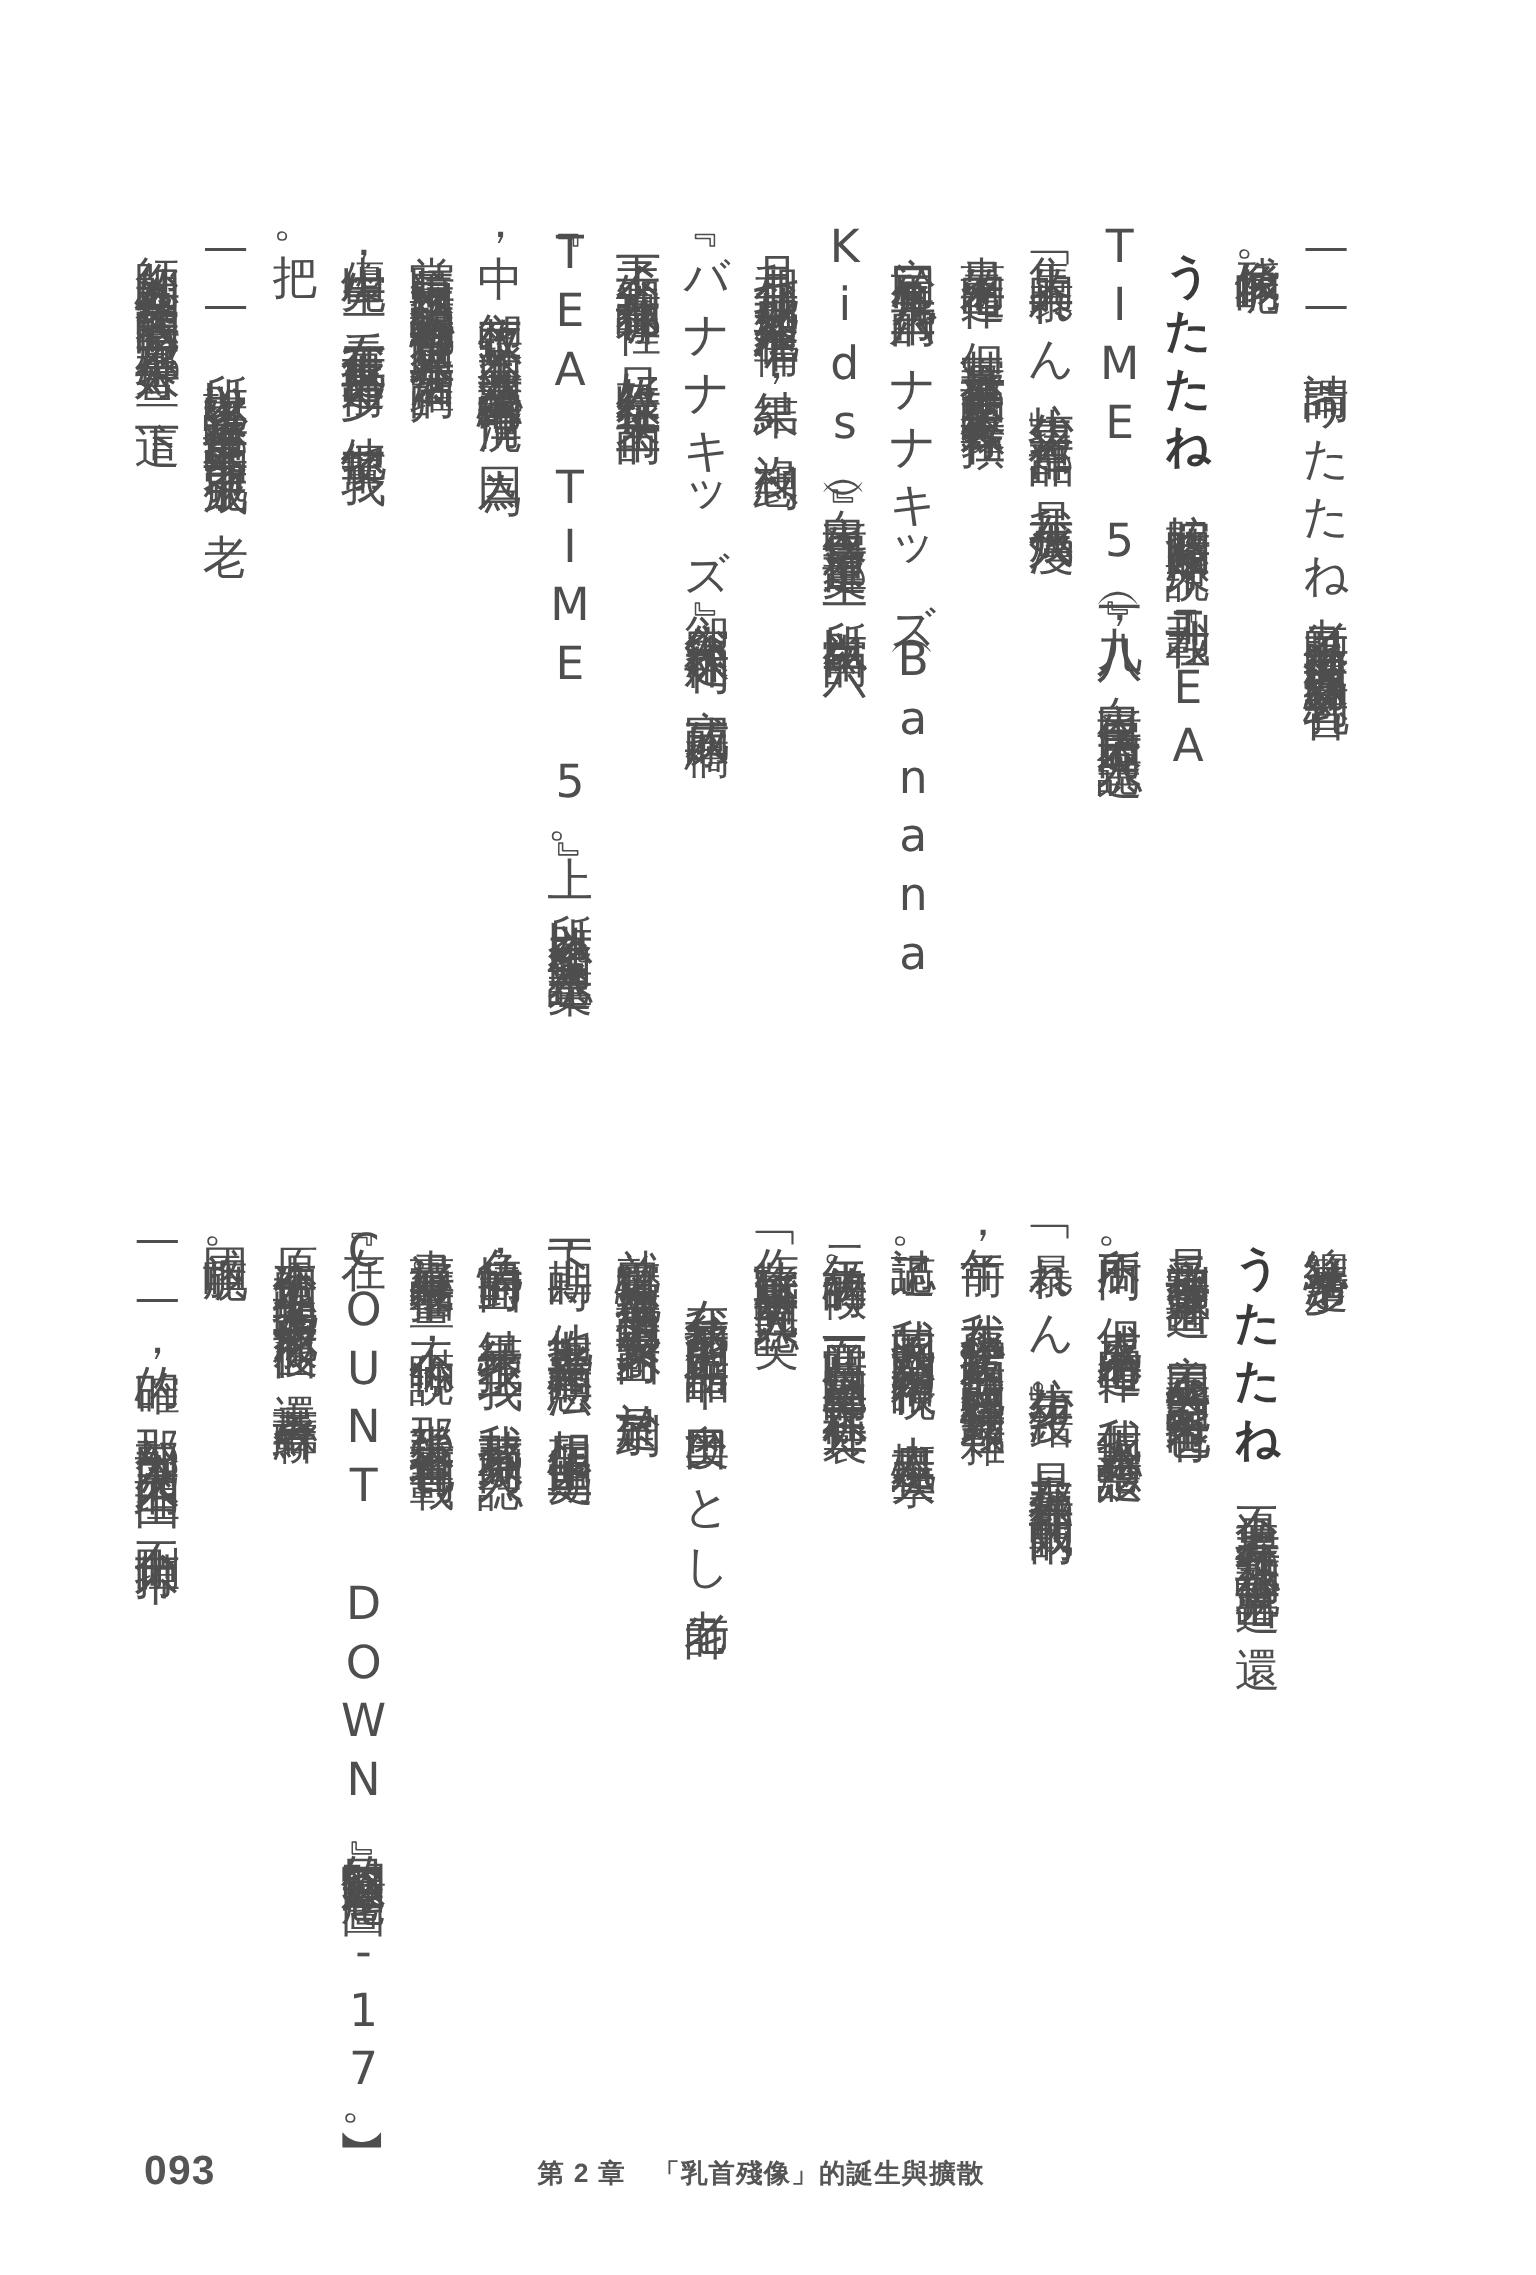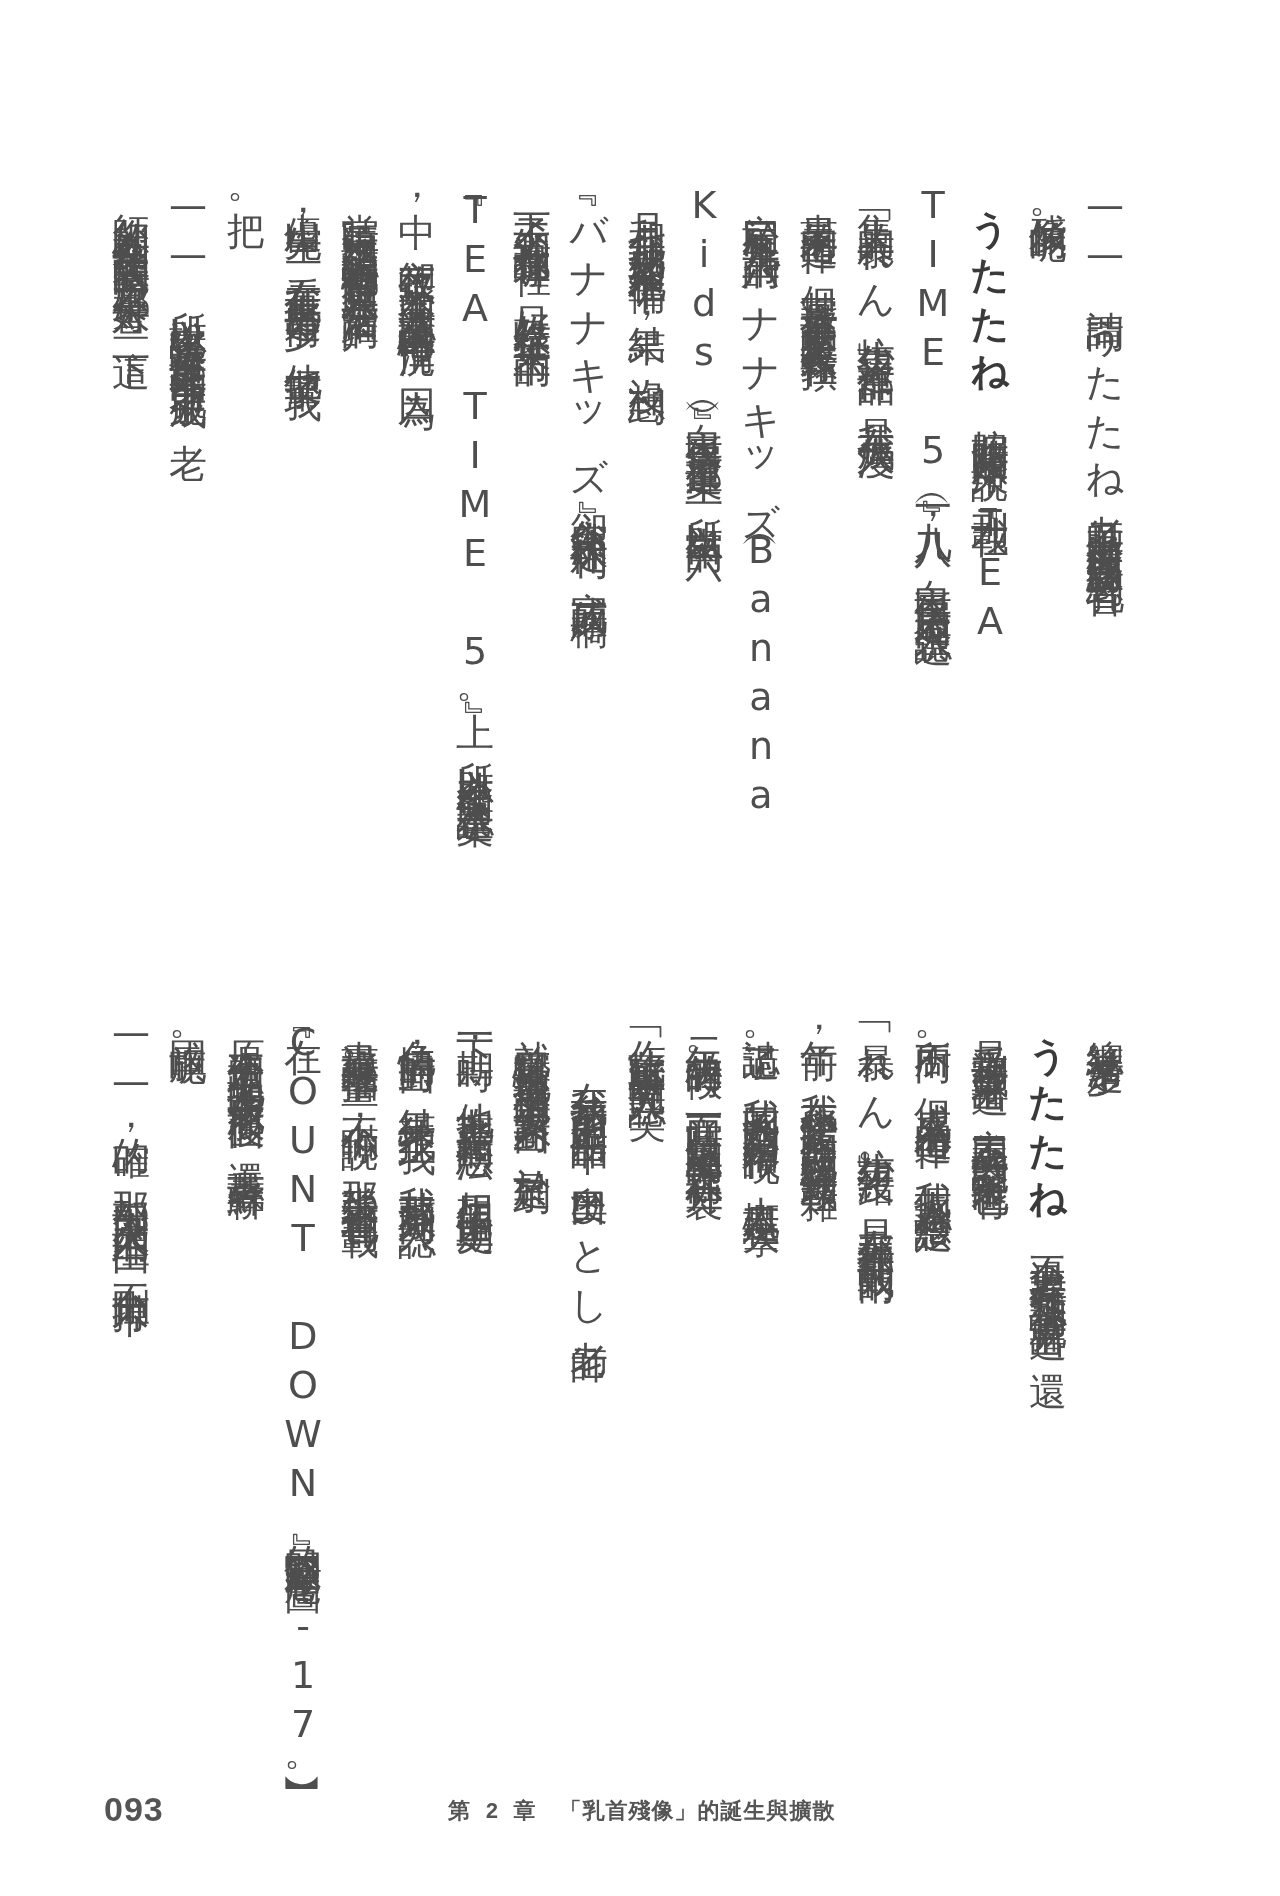--- a/index.html
+++ b/index.html
@@ -8,26 +8,26 @@
       font-family: "DejaVu Sans", "Liberation Sans", sans-serif; color: #4a4a4a;
     }
     .page { position: absolute; left: 0; top: 0; width: 1280px; height: 1896px; }
     .col {
       position: absolute; writing-mode: vertical-rl; text-orientation: upright;
       font-size: 38px; line-height: 44px; width: 44px; letter-spacing: 5px;
       white-space: nowrap; color: #4e4e4e;
     }
     .col .spk { font-weight: bold; color: #3a3a3a; margin-bottom: 22px; display: inline-block; }
     .footer-num {
-      position: absolute; left: 104px; top: 1790px; font-size: 34px; font-weight: bold;
+      position: absolute; left: 120px; top: 1790px; font-size: 34px; font-weight: bold;
       color: #555; font-family: "Liberation Sans", "DejaVu Sans", sans-serif; letter-spacing: 1px;
     }
     .footer-chapter {
       position: absolute; left: 448px; top: 1796px; font-size: 22px; font-weight: bold; color: #555;
-      font-family: Liberation Mono, monospace; letter-spacing: 1px;
+      font-family: Liberation Sans, sans-serif; letter-spacing: 1px;
     }
   </style>
 </head>
 <body>
 
 <div class="page">
   <div id="top-block">
       <div class="col" style="left: 1083px; top: 183px;"><span>——請問うたたね老師是出於何種因緣而想到乳首</span></div>
       <div class="col" style="left: 1026px; top: 183px;"><span>殘像的呢。</span></div>
       <div class="col" style="left: 968px; top: 183px;"><span class="spk">うたたね</span><span>按照時間順序來說，刊載在『TEA</span></div>

